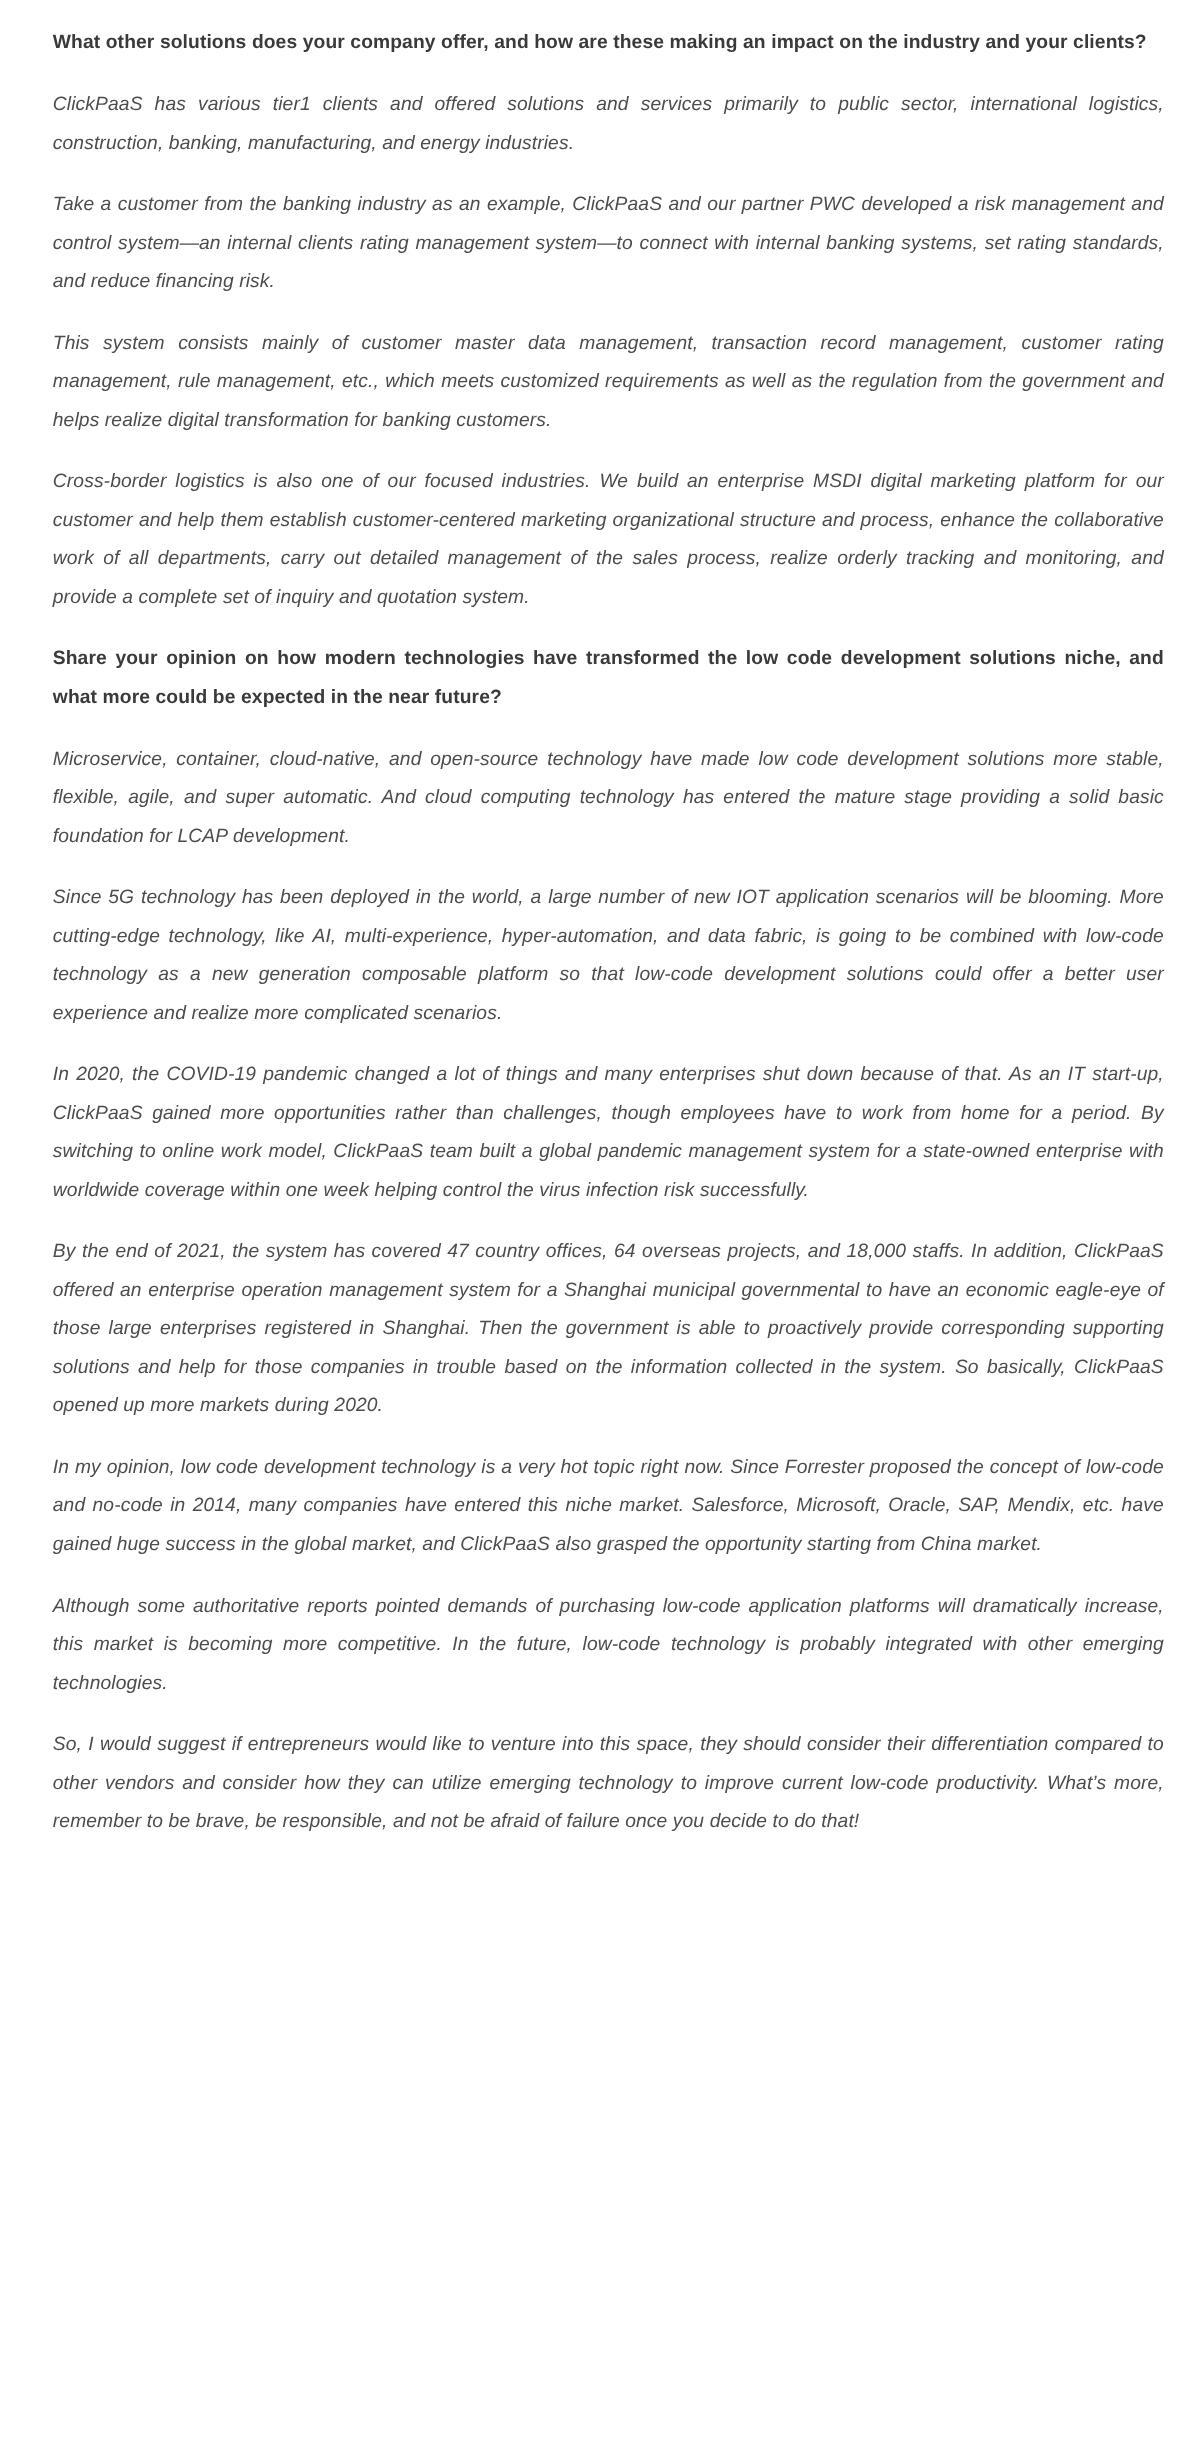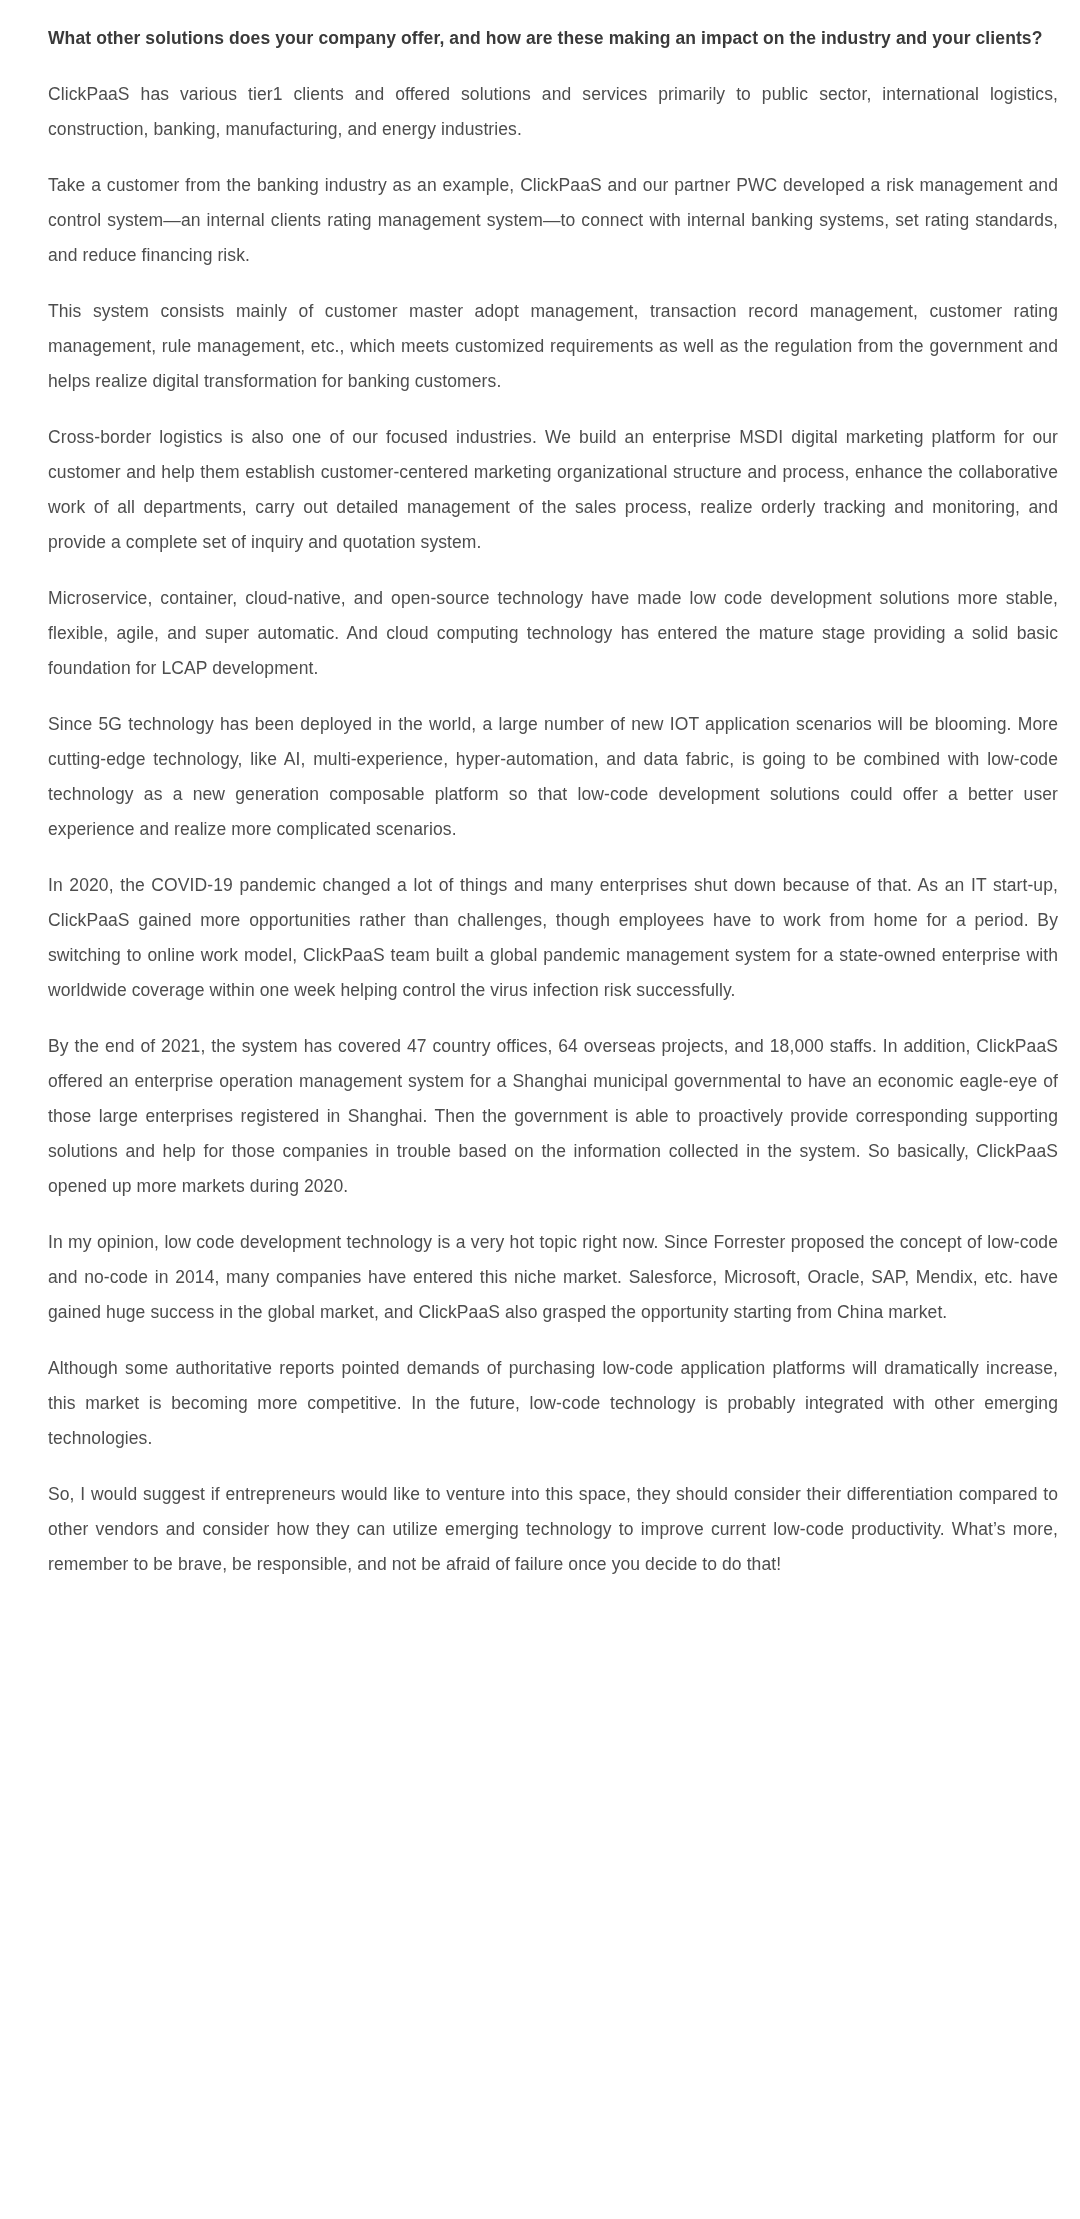--- a/index.html
+++ b/index.html
@@ -23,35 +23,37 @@
     text-align: justify;
     margin: 0 0 21px 0;
     letter-spacing: 0.1px;
   }
   .block:last-child {
     margin-bottom: 0;
   }
   .paragraph {
     color: #4d4d4d;
     font-weight: normal;
+    font-style: italic;
   }
   .heading {
     color: #3a3a3a;
     font-weight: bold;
   }
 </style>
 </head>
 <body>
 
 <div class="article">
   <div class="block heading">What other solutions does your company offer, and how are these making an impact on the industry and your clients?</div>
   <div class="block paragraph">ClickPaaS has various tier1 clients and offered solutions and services primarily to public sector, international logistics, construction, banking, manufacturing, and energy industries.</div>
   <div class="block paragraph">Take a customer from the banking industry as an example, ClickPaaS and our partner PWC developed a risk management and control system—an internal clients rating management system—to connect with internal banking systems, set rating standards, and reduce financing risk.</div>
-  <div class="block paragraph">This system consists mainly of customer master adopt management, transaction record management, customer rating management, rule management, etc., which meets customized requirements as well as the regulation from the government and helps realize digital transformation for banking customers.</div>
+  <div class="block paragraph">This system consists mainly of customer master data management, transaction record management, customer rating management, rule management, etc., which meets customized requirements as well as the regulation from the government and helps realize digital transformation for banking customers.</div>
   <div class="block paragraph">Cross-border logistics is also one of our focused industries. We build an enterprise MSDI digital marketing platform for our customer and help them establish customer-centered marketing organizational structure and process, enhance the collaborative work of all departments, carry out detailed management of the sales process, realize orderly tracking and monitoring, and provide a complete set of inquiry and quotation system.</div>
+  <div class="block heading">Share your opinion on how modern technologies have transformed the low code development solutions niche, and what more could be expected in the near future?</div>
   <div class="block paragraph">Microservice, container, cloud-native, and open-source technology have made low code development solutions more stable, flexible, agile, and super automatic. And cloud computing technology has entered the mature stage providing a solid basic foundation for LCAP development.</div>
   <div class="block paragraph">Since 5G technology has been deployed in the world, a large number of new IOT application scenarios will be blooming. More cutting-edge technology, like AI, multi-experience, hyper-automation, and data fabric, is going to be combined with low-code technology as a new generation composable platform so that low-code development solutions could offer a better user experience and realize more complicated scenarios.</div>
   <div class="block paragraph">In 2020, the COVID-19 pandemic changed a lot of things and many enterprises shut down because of that. As an IT start-up, ClickPaaS gained more opportunities rather than challenges, though employees have to work from home for a period. By switching to online work model, ClickPaaS team built a global pandemic management system for a state-owned enterprise with worldwide coverage within one week helping control the virus infection risk successfully.</div>
   <div class="block paragraph">By the end of 2021, the system has covered 47 country offices, 64 overseas projects, and 18,000 staffs. In addition, ClickPaaS offered an enterprise operation management system for a Shanghai municipal governmental to have an economic eagle-eye of those large enterprises registered in Shanghai. Then the government is able to proactively provide corresponding supporting solutions and help for those companies in trouble based on the information collected in the system. So basically, ClickPaaS opened up more markets during 2020.</div>
   <div class="block paragraph">In my opinion, low code development technology is a very hot topic right now. Since Forrester proposed the concept of low-code and no-code in 2014, many companies have entered this niche market. Salesforce, Microsoft, Oracle, SAP, Mendix, etc. have gained huge success in the global market, and ClickPaaS also grasped the opportunity starting from China market.</div>
   <div class="block paragraph">Although some authoritative reports pointed demands of purchasing low-code application platforms will dramatically increase, this market is becoming more competitive. In the future, low-code technology is probably integrated with other emerging technologies.</div>
   <div class="block paragraph">So, I would suggest if entrepreneurs would like to venture into this space, they should consider their differentiation compared to other vendors and consider how they can utilize emerging technology to improve current low-code productivity. What’s more, remember to be brave, be responsible, and not be afraid of failure once you decide to do that!</div>
 </div>
 
 </body></html>

